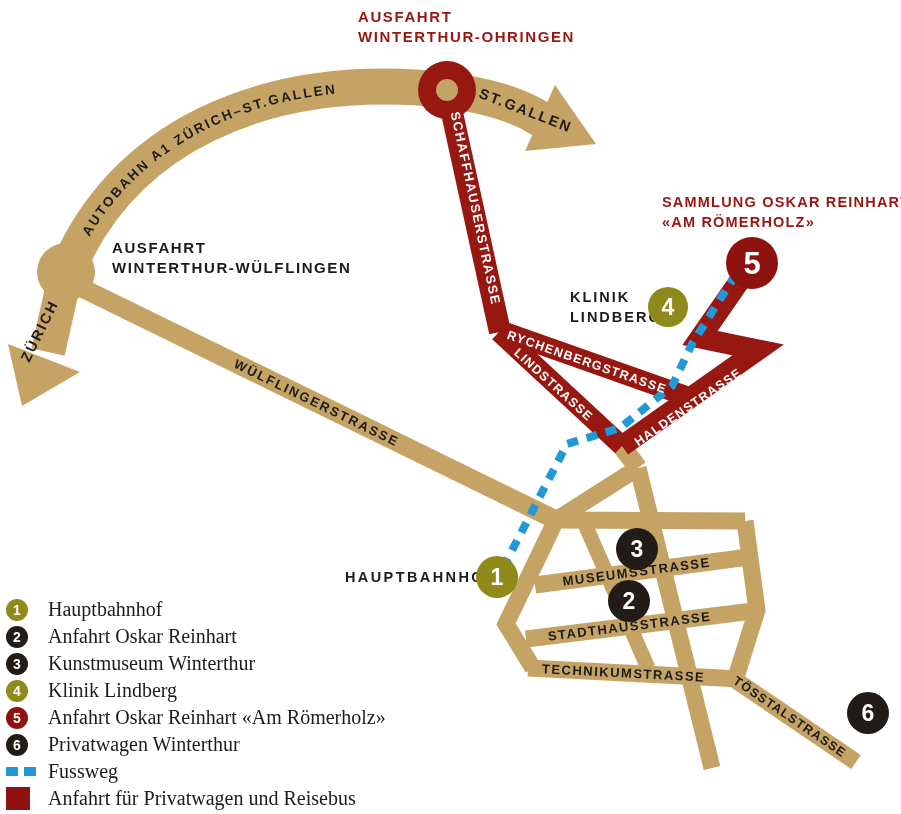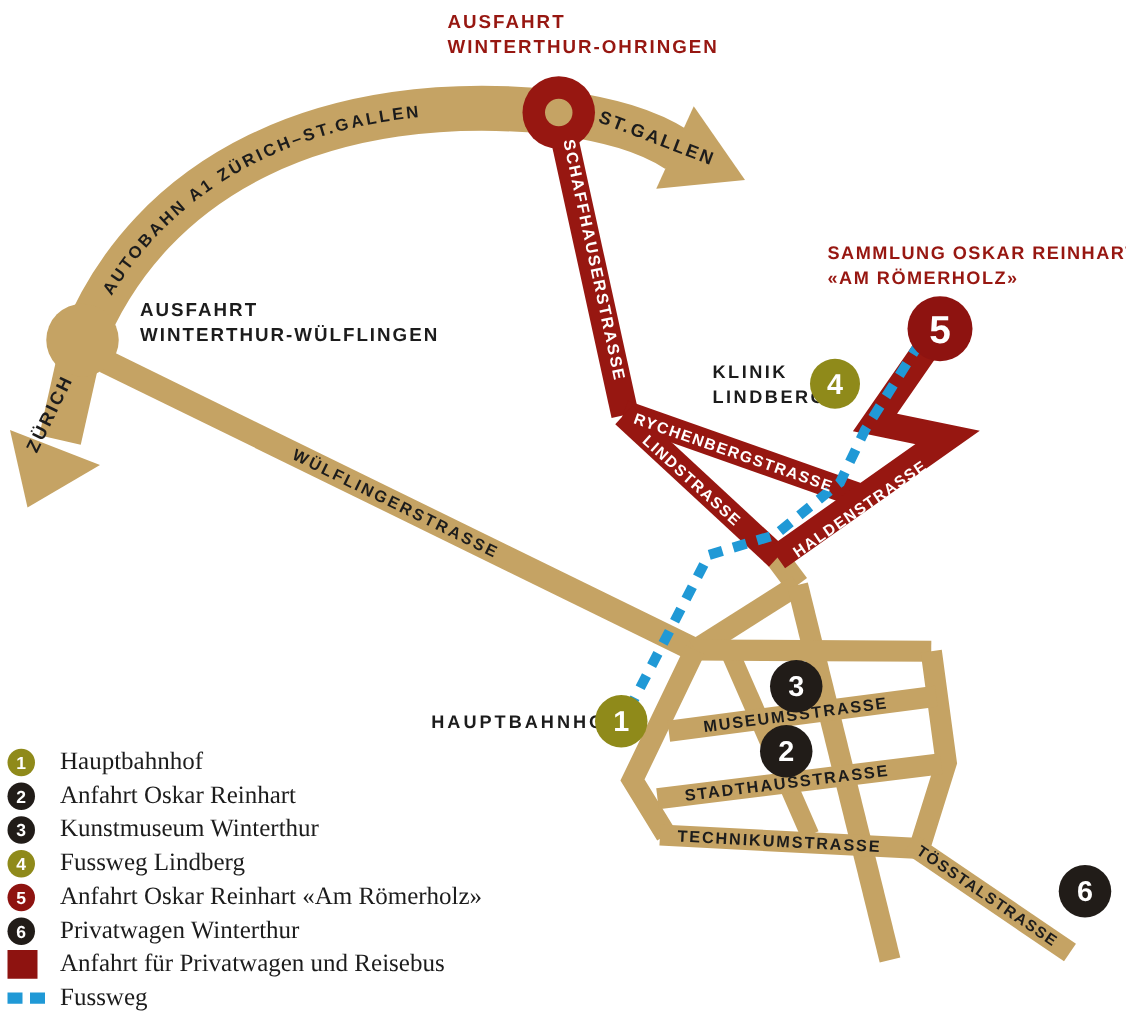--- a/index.html
+++ b/index.html
@@ -180,42 +180,42 @@
   <div class="legend-row">
     <span class="legend-icon">
       <span class="legend-circle c-black">3</span>
     </span>
     <span class="legend-label">Kunstmuseum Winterthur</span>
   </div>
   <div class="legend-row">
     <span class="legend-icon">
       <span class="legend-circle c-olive">4</span>
     </span>
-    <span class="legend-label">Fussweg Lindberg</span>
+    <span class="legend-label">Klinik Lindberg</span>
   </div>
   <div class="legend-row">
     <span class="legend-icon">
       <span class="legend-circle c-red">5</span>
     </span>
     <span class="legend-label">Anfahrt Oskar Reinhart «Am Römerholz»</span>
   </div>
   <div class="legend-row">
     <span class="legend-icon">
       <span class="legend-circle c-black">6</span>
     </span>
     <span class="legend-label">Privatwagen Winterthur</span>
-  </div>
-  <div class="legend-row">
-    <span class="legend-icon">
-      <span class="anfahrt-square"></span>
-    </span>
-    <span class="legend-label">Anfahrt für Privatwagen und Reisebus</span>
   </div>
   <div class="legend-row">
     <span class="legend-icon">
       <span class="dash"></span>
           <span class="dash"></span>
     </span>
     <span class="legend-label">Fussweg</span>
   </div>
+  <div class="legend-row">
+    <span class="legend-icon">
+      <span class="anfahrt-square"></span>
+    </span>
+    <span class="legend-label">Anfahrt für Privatwagen und Reisebus</span>
+  </div>
 </div>
 
 </div>
 
 </body></html>

